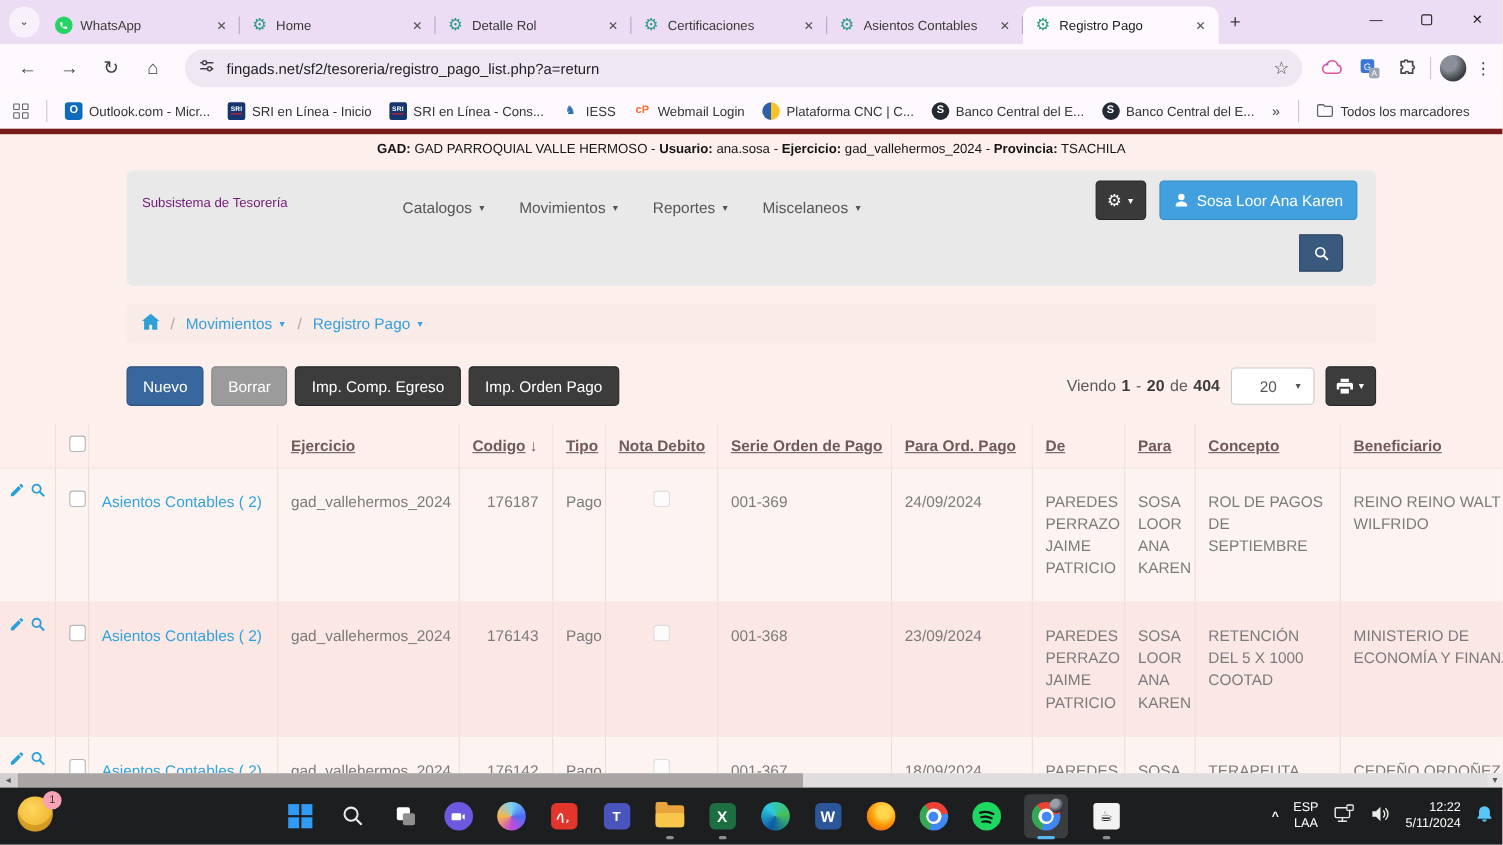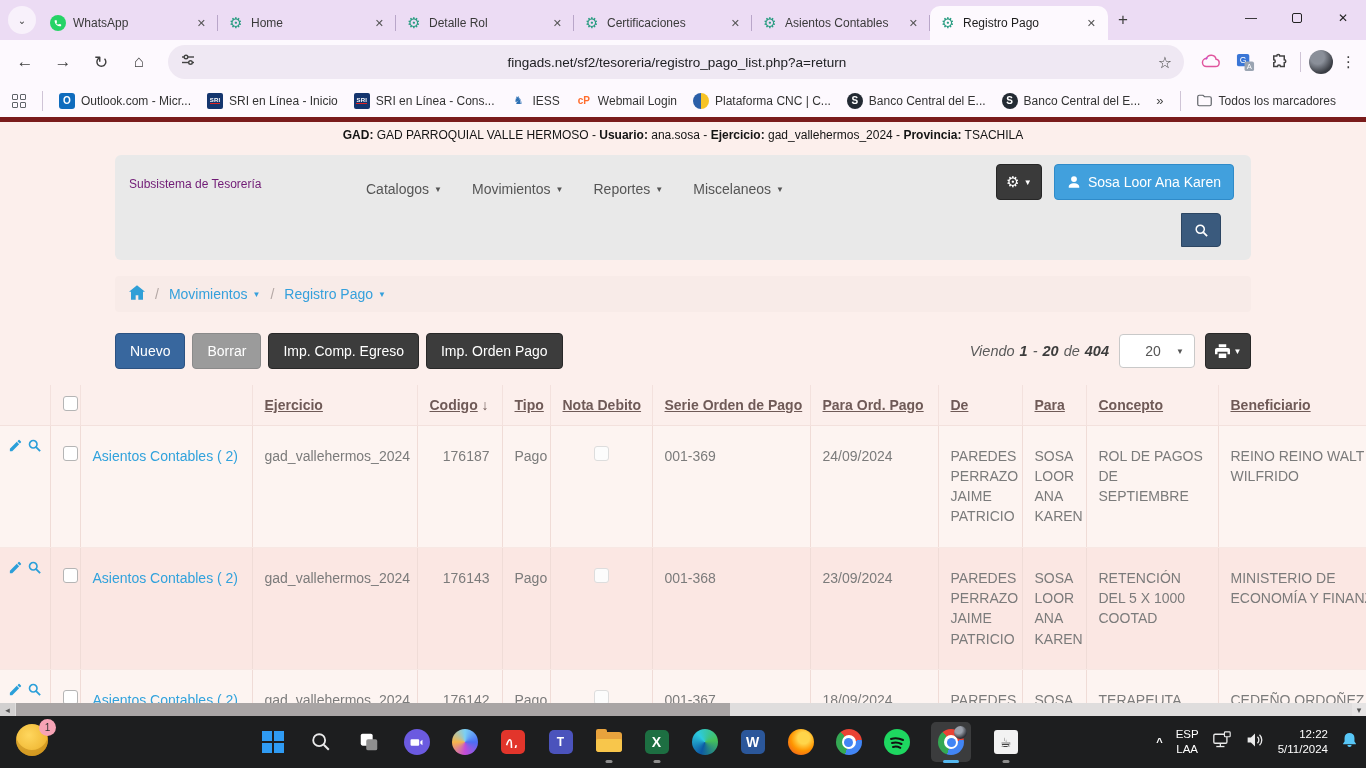--- a/index.html
+++ b/index.html
@@ -18,21 +18,21 @@
   .fav-wa { background:#25d366; border-radius:50%; }
   .fav-gear { color:#2a9d82; font-size:15px; line-height:16px; }
   .newtab-btn { font-size:17px; color:#3c3c3c; margin:0 0 10px 10px; }
   .win-controls { margin-left:auto; display:flex; align-self:flex-start; }
   .win-controls .wc { width:46px; height:36px; display:flex; align-items:center; justify-content:center; color:#222; font-size:12px; }
   .wc-max i { display:block; width:10px; height:10px; border:1.2px solid #222; border-radius:2px; }
 
   .addrbar { height:44px; background:#fdf9fe; display:flex; align-items:center; padding:0 10px; gap:8px; }
   .nav-ic { width:30px; height:30px; display:flex; align-items:center; justify-content:center; font-size:17px; color:#3f3f3f; }
   .omnibox { flex:1; height:34px; background:#efe8f3; border-radius:17px; display:flex; align-items:center; padding:0 12px; gap:10px; margin:0 6px; }
-  .omni-url { flex:1; font-size:13.5px; color:#202124; white-space:nowrap; overflow:hidden;text-align:center; }
+  .omni-url { flex:1; font-size:13.5px; color:#202124; white-space:nowrap; overflow:hidden; }
   .omni-star { font-size:16px; color:#444; }
   .ext-ic { width:26px; height:26px; display:flex; align-items:center; justify-content:center; }
   .vdiv { width:1px; height:20px; background:#cfc4d6; }
   .avatar { width:24px; height:24px; border-radius:50%; background:radial-gradient(circle at 35% 30%,#8a8f99 0 30%,#3a3d44 70%); }
   .dots { font-size:15px; color:#3f3f3f; letter-spacing:0; }
 
   .bookmarksbar { height:33px; background:#fdf9fe; display:flex; align-items:center; padding:0 12px; gap:16px; font-size:12px; color:#333; }
   .bm { display:flex; align-items:center; gap:6px; white-space:nowrap; }
   .bm16 { width:16px; height:16px; display:flex; align-items:center; justify-content:center; font-weight:bold; }
   .bm-outlook { background:#0f6cbd; color:#fff; border-radius:3px; font-size:10px; }
@@ -69,21 +69,21 @@
   .breadcrumbbar { margin-top:16px; height:36px; background:#f8ebe8; border-radius:4px; display:flex; align-items:center; padding:0 14px; gap:10px; font-size:14px; }
   .bc-sep { color:#b3a7a4; }
   .bc-link { color:#35a0dc; display:flex; align-items:center; gap:5px; }
 
   .toolbar { margin-top:20px; height:38px; display:flex; align-items:center; }
   .btn { height:36px; border-radius:4px; color:#fff; font-size:14px; padding:0 14px; display:flex; align-items:center; margin-right:7px; }
   .btn-blue { background:#38679e; border:1px solid #2c5282; }
   .btn-gray { background:#9b9b9b; border:1px solid #8a8a8a; }
   .btn-dark { background:#3c3c3c; border:1px solid #282828; }
   .toolbar-right { margin-left:auto; display:flex; align-items:center; gap:10px; }
-  .viewing { display:flex; gap:5px; font-size:14.5px; color:#5a5a5a;font-style:italic; }
+  .viewing { display:flex; gap:5px; font-size:14.5px; color:#5a5a5a; }
   .viewing b { color:#3c3c3c; }
   .pagesize { width:76px; height:34px; background:#fff; border:1px solid #c9c9c9; border-radius:4px; display:flex; align-items:center; padding:0 10px; font-size:14px; color:#555; }
   .pagesize .pv { flex:1; text-align:center; }
   .pagesize .caret { color:#555; }
   .print-btn { width:46px; height:36px; background:#3c3c3c; border:1px solid #282828; border-radius:4px; display:flex; align-items:center; justify-content:center; gap:4px; color:#fff; }
 
   
   .tablewrap { margin-top:15px; width:1366px; height:318px; overflow:hidden; }
   table { table-layout:fixed; width:1418px; border-collapse:collapse; font-size:14px; color:#7b7b7b; }
   th { height:40px; text-align:left; padding:0 12px; color:#6f5a57; font-weight:bold; vertical-align:middle; white-space:nowrap; border-right:1px solid #f3e1dd; border-bottom:1px solid #f3e1dd; }

